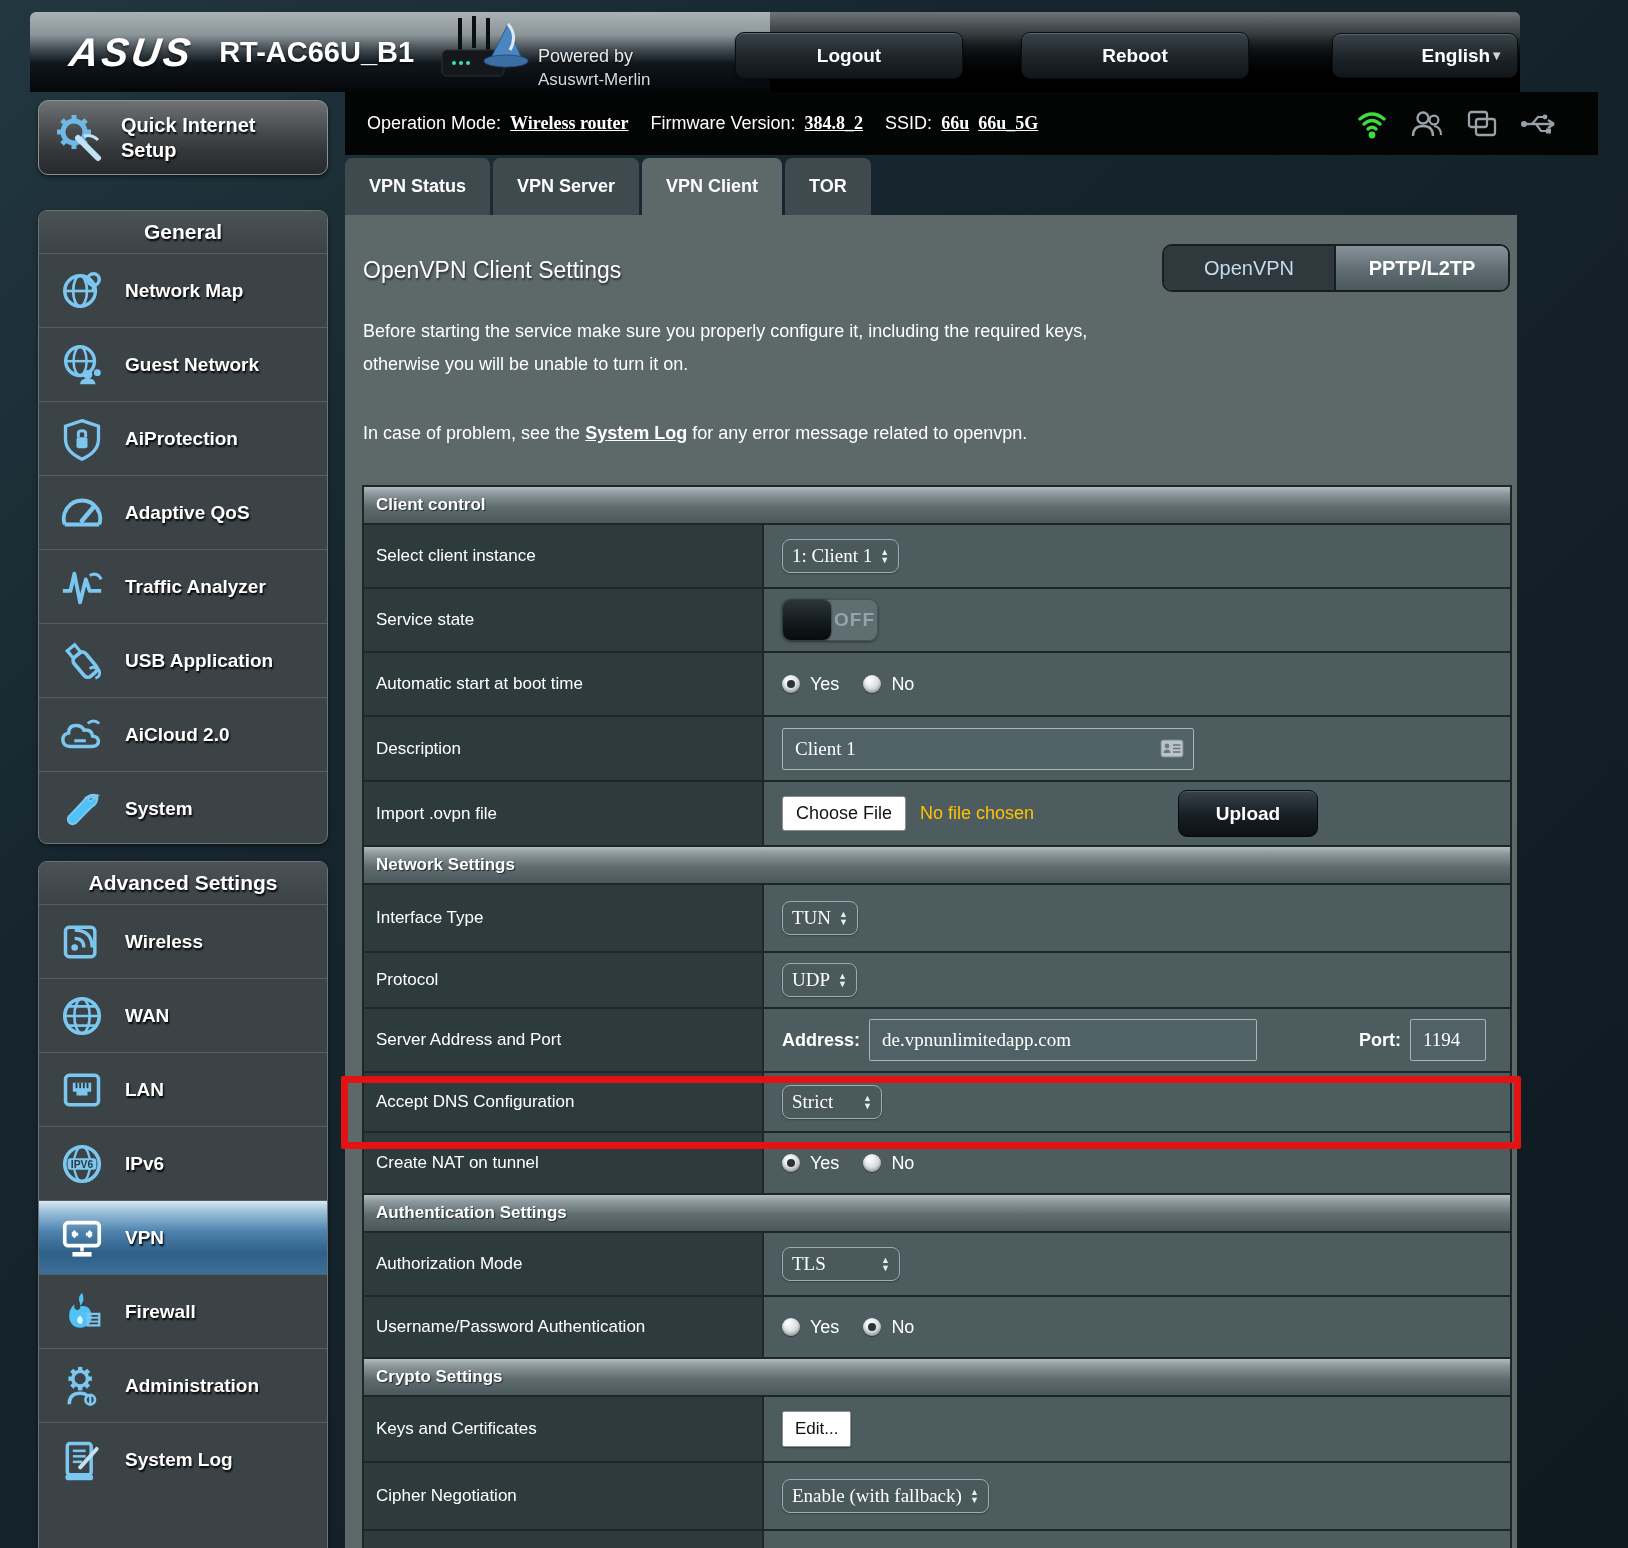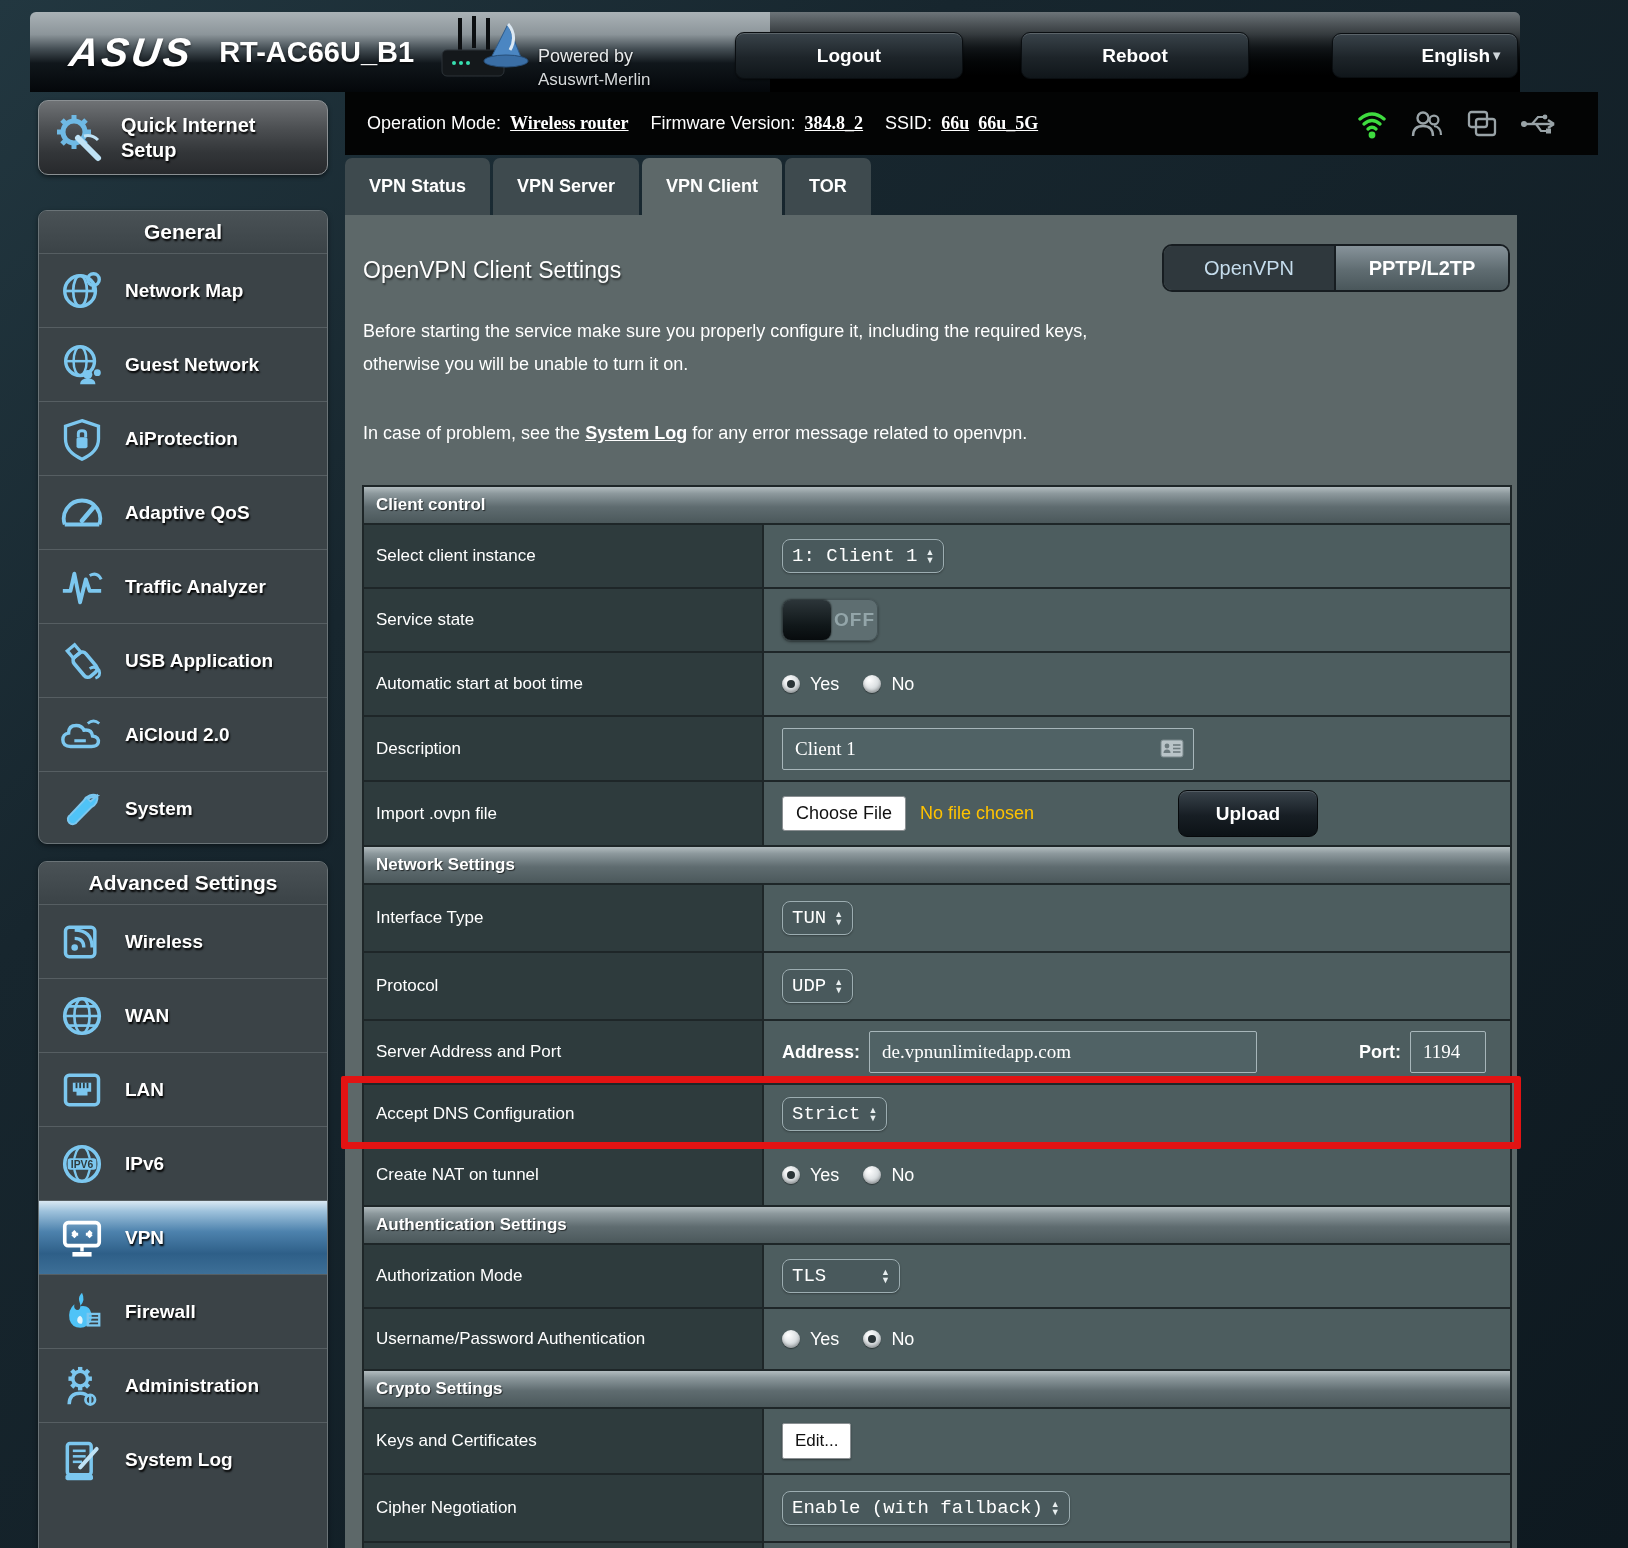--- a/index.html
+++ b/index.html
@@ -78,21 +78,21 @@
   .sec-head { height:38px; display:flex; align-items:center; padding-left:12px; color:#fff; font-weight:bold; font-size:17px;
     text-shadow:1px 1px 1px rgba(0,0,0,.6);
     background:linear-gradient(180deg,#b2bcbf 0%,#8d999d 18%,#5f6c70 55%,#4b585b 100%); border-bottom:2px solid #1e2628; }
   .trow { display:flex; border-bottom:2px solid #1e2628; }
   .tlabel { width:400px; background:#2e3b3d; color:#fff; font-size:17px; display:flex; align-items:center;
     padding-left:12px; border-right:2px solid #1e2628; }
   .tvalue { flex:1; background:#4d5d5f; display:flex; align-items:center; padding-left:18px; position:relative; }
 
   .sel { display:inline-flex; align-items:center; gap:8px; background:#49595c; border:1px solid #9cadb1;
     border-radius:8px; padding:5px 9px; cursor:pointer; box-shadow:0 1px 2px rgba(0,0,0,.3); }
-  .sel .stxt { font-family:Liberation Mono, monospace; color:#fff; font-size:19px; white-space:nowrap; }
+  .sel .stxt { font-family:Liberation Serif, serif; color:#fff; font-size:19px; white-space:nowrap; }
   .sel .sarr { display:flex; flex-direction:column; color:#e8eeef; font-size:9px; line-height:8px; }
 
   .toggle { width:96px; height:42px; border-radius:9px; background:#5e6e71; display:flex; align-items:center;
     box-shadow:inset 0 0 0 1px #455356, 0 1px 3px rgba(0,0,0,.45); cursor:pointer; }
   .knob { width:48px; height:40px; margin-left:1px; border-radius:8px;
     background:linear-gradient(180deg,#2c3539 0%,#101719 65%,#070b0d 100%); box-shadow:0 0 2px #000; }
   .offtxt { flex:1; text-align:center; color:#93a5a9; font-weight:bold; font-size:19px; letter-spacing:1px; }
 
   .radio-grp { display:flex; align-items:center; gap:10px; color:#fff; font-size:18px; }
   .radio { width:18px; height:18px; border-radius:50%; position:relative; cursor:pointer;
@@ -532,21 +532,21 @@
           <span class="sel">
             <span class="stxt">TUN</span>
             <span class="sarr">
                 <span>▲</span>
                 <span>▼</span>
               </span>
           </span>
         </div>
       </div>
 
-      <div class="trow" style="height:68px;">
+      <div class="trow" style="height:56px;">
         <div class="tlabel">Protocol</div>
         <div class="tvalue">
           <span class="sel">
             <span class="stxt">UDP</span>
             <span class="sarr">
                 <span>▲</span>
                 <span>▼</span>
               </span>
           </span>
         </div>

